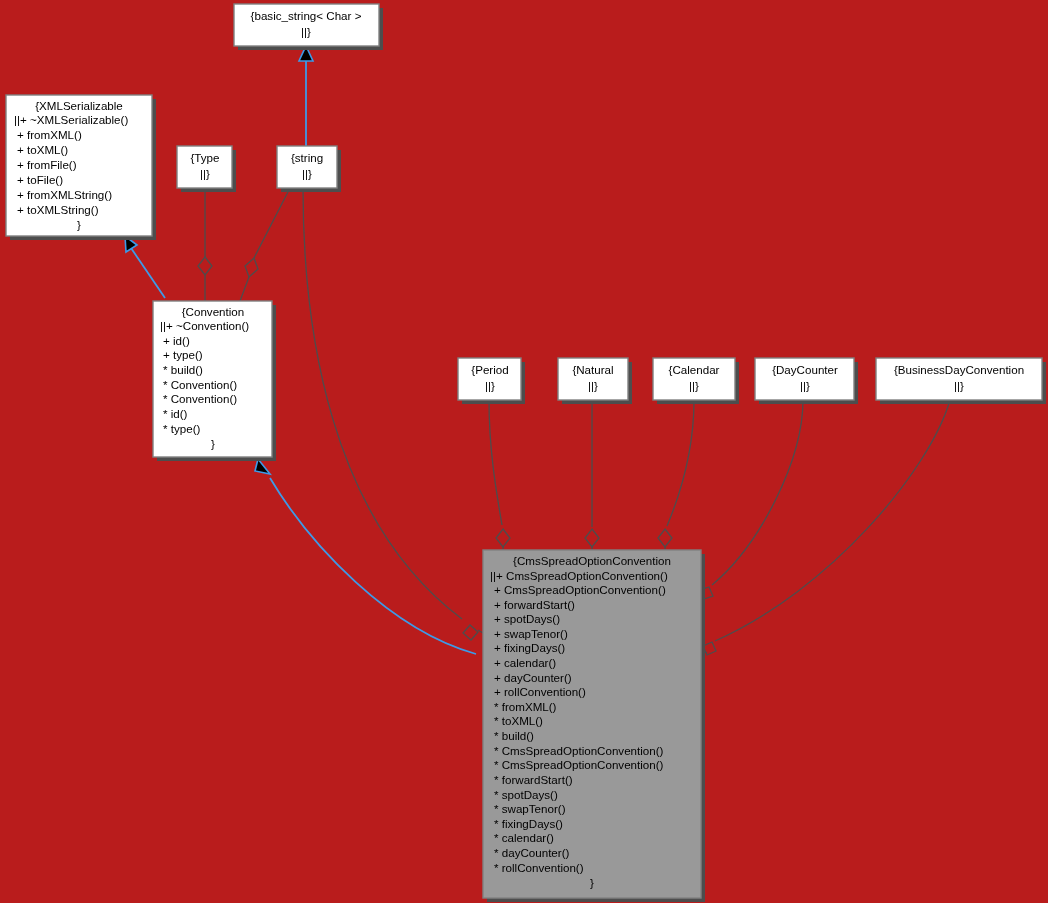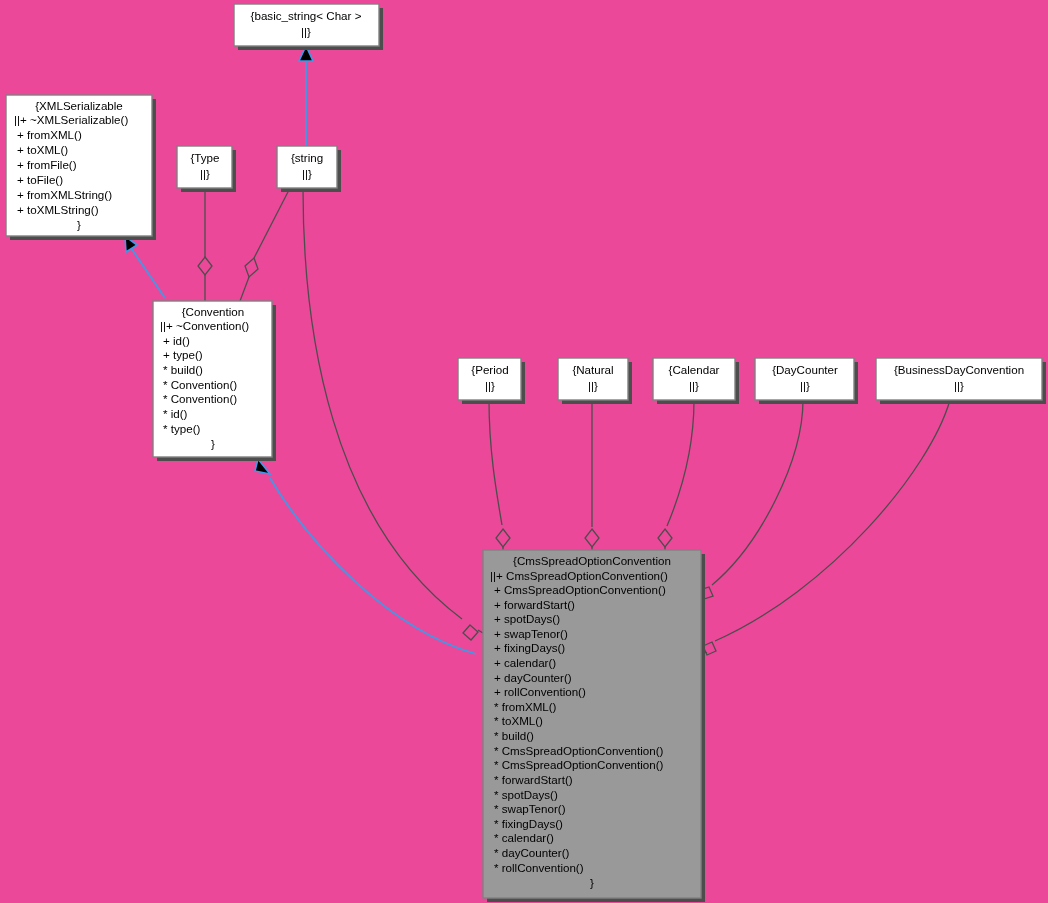--- a/index.html
+++ b/index.html
@@ -5,21 +5,21 @@
 <style>
   html, body {
     margin: 0;
     padding: 0;
     background: #000000;
   }
   #diagram-root {
     position: relative;
     width: 1048px;
     height: 903px;
-    background: #ec4899;
+    background: #b91c1c;
     overflow: hidden;
     font-family: "Liberation Sans", sans-serif;
     text-decoration: underline;
   }
   #diagram-svg {
     position: absolute;
     top: 0;
     left: 0;
     width: 1048px;
     height: 903px;

